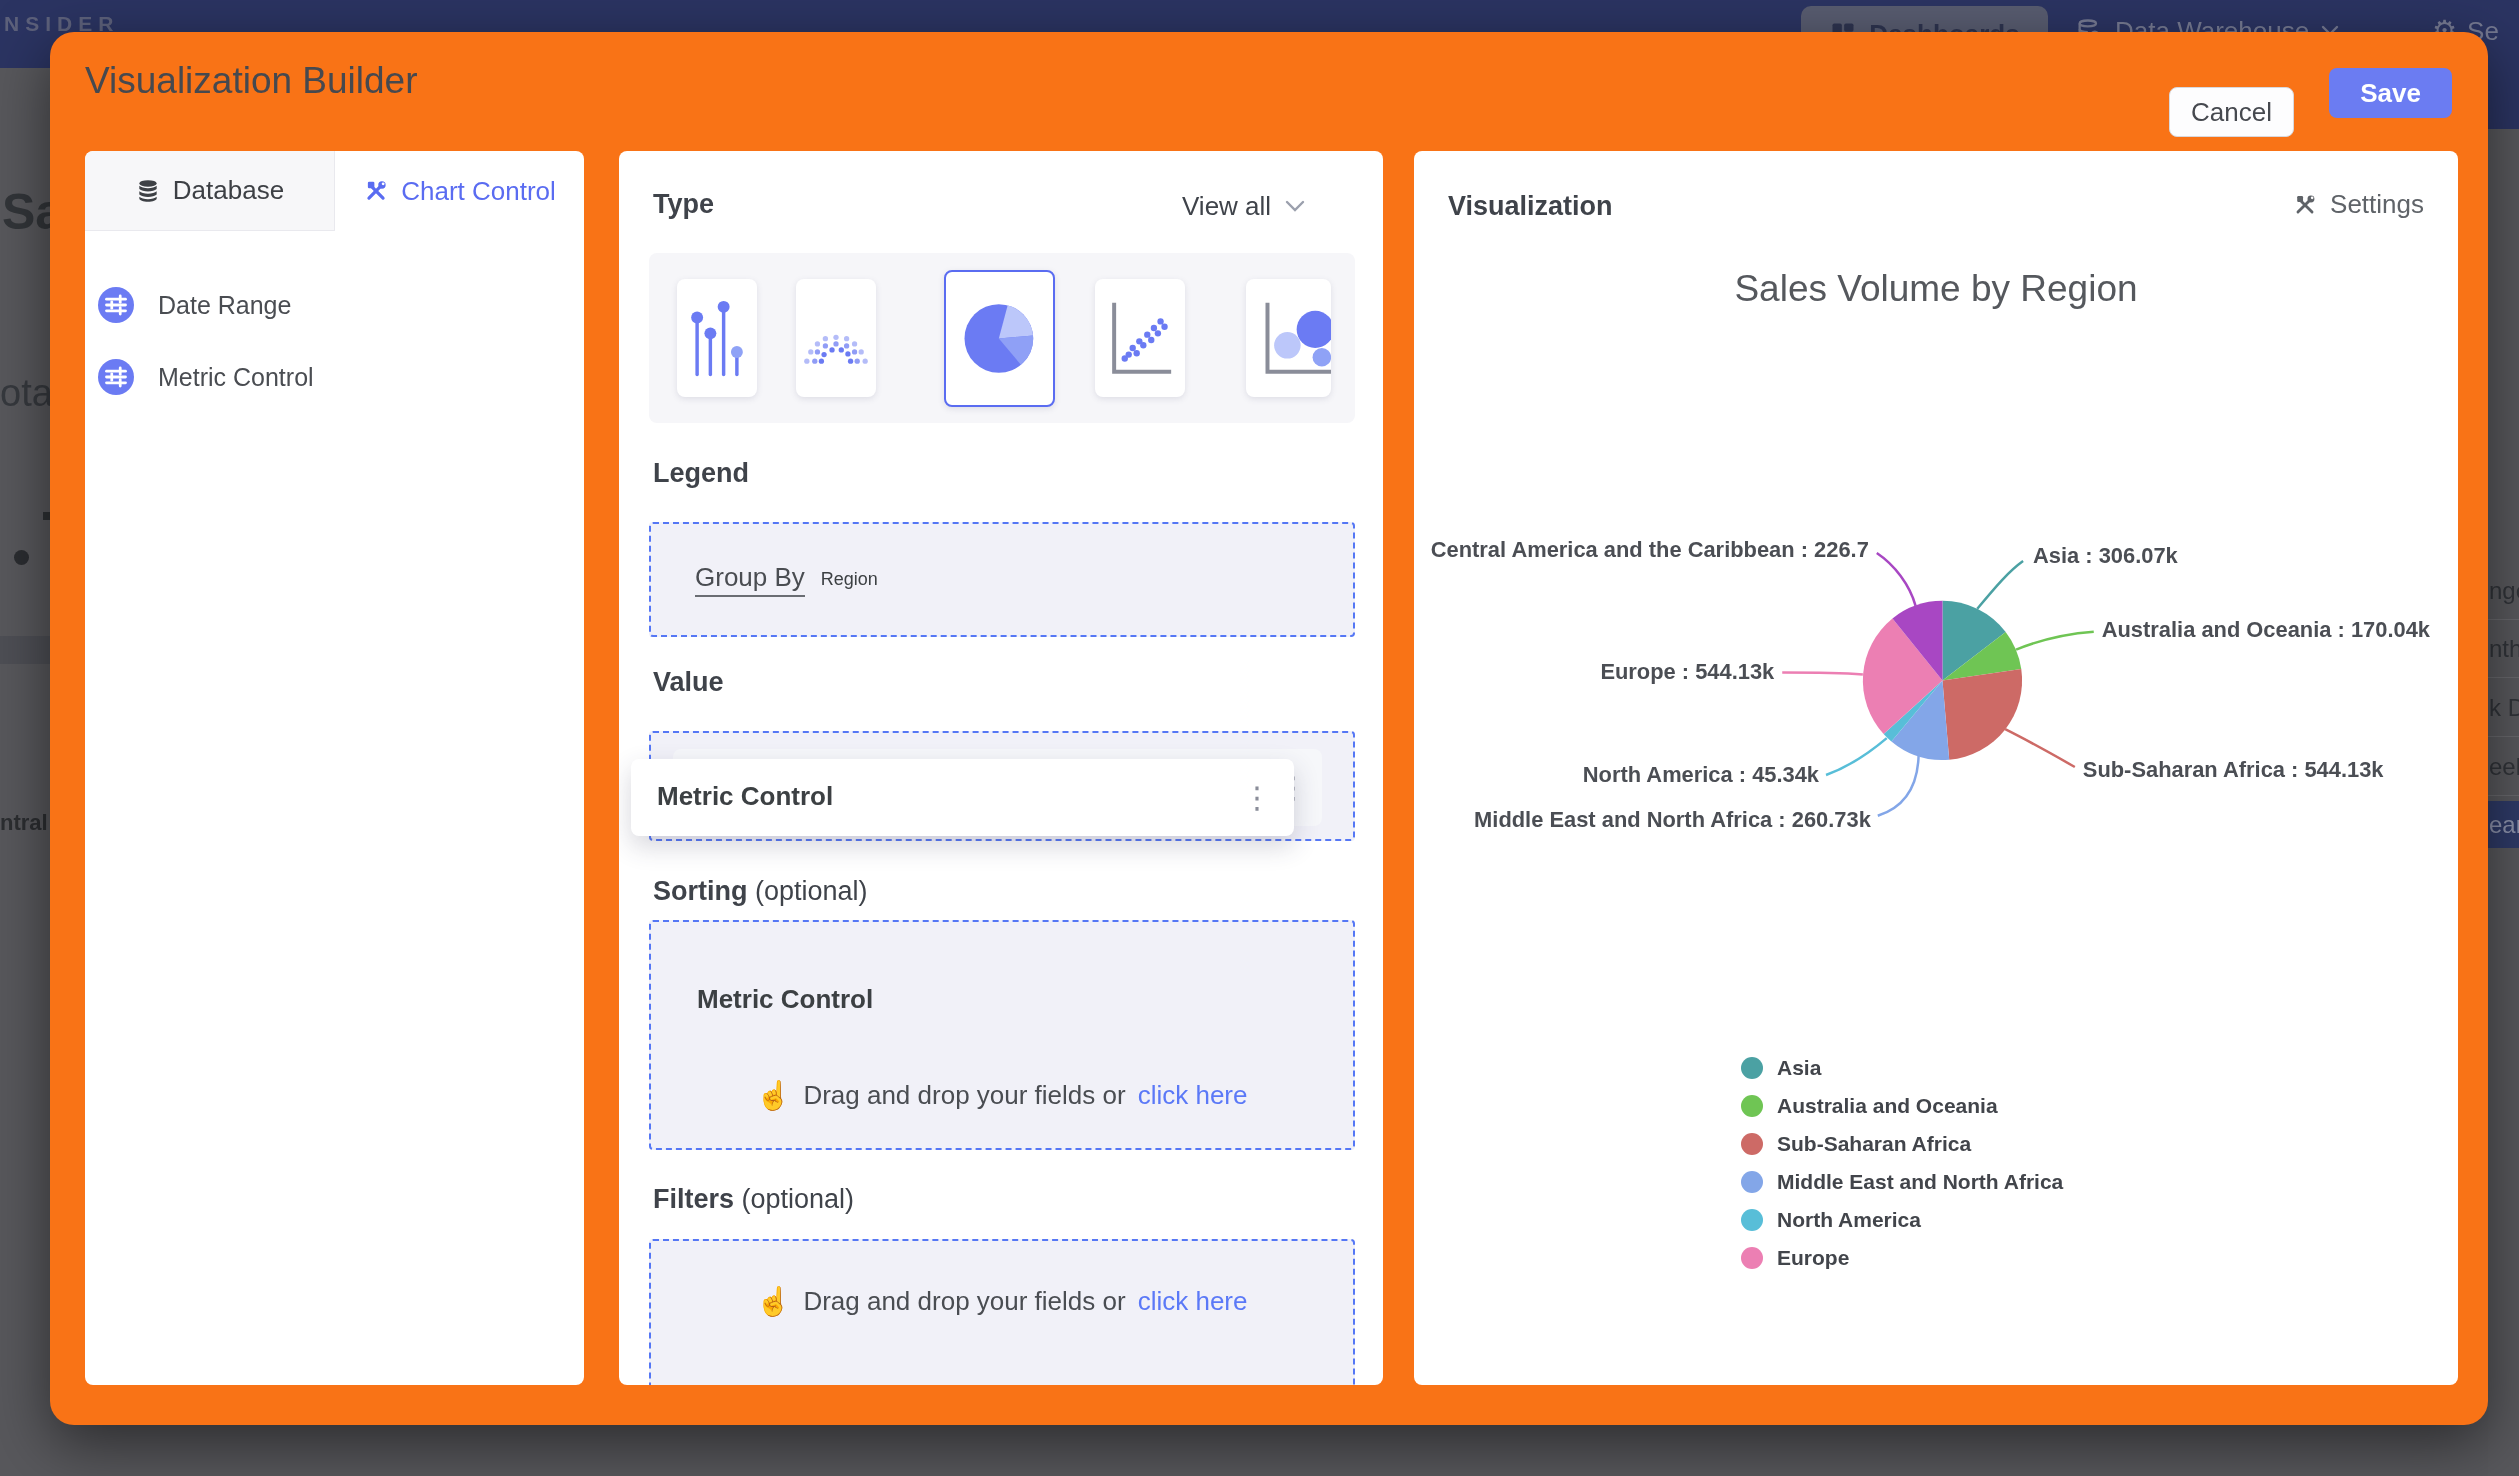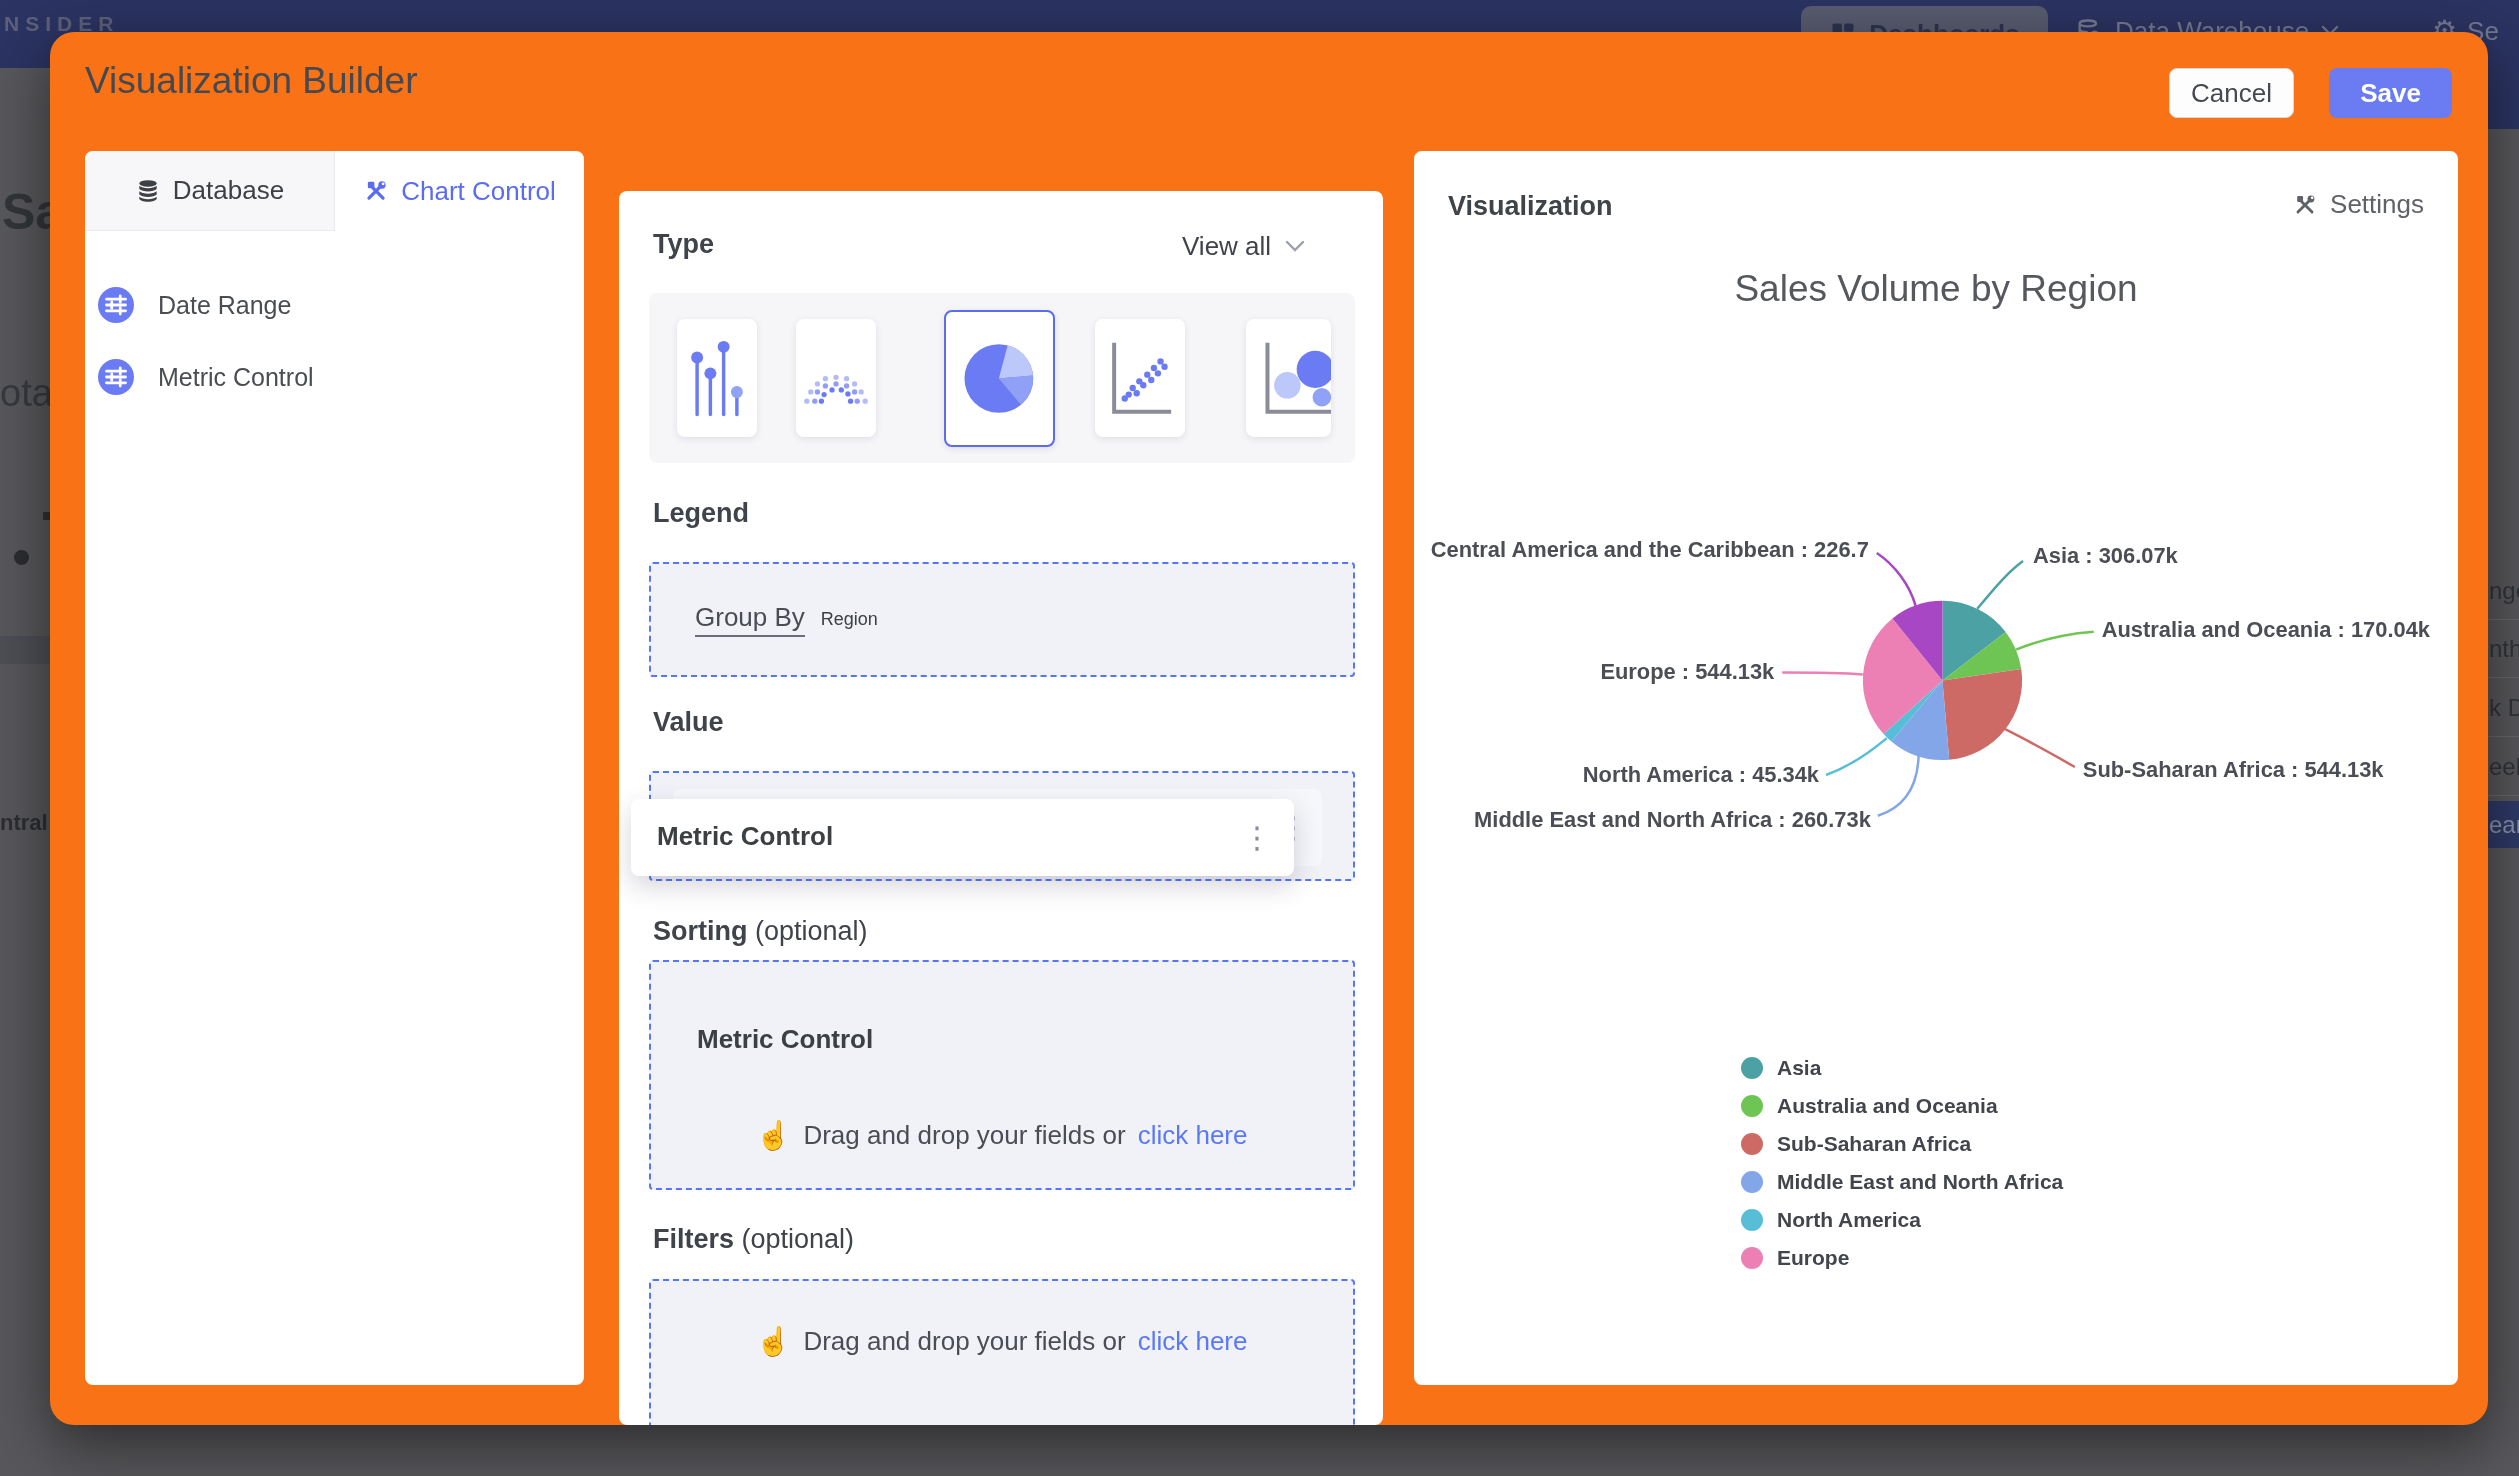--- a/index.html
+++ b/index.html
@@ -29,26 +29,26 @@
   .bgr-item { position:absolute; left:1px; font-size:24px; font-weight:500; color:#303338; white-space:nowrap; }
   .bgr-div { position:absolute; left:0; width:32px; height:1px; background:#68686c; }
   .bgr-sel { position:absolute; left:0; top:672px; width:32px; height:47px; background:#2e3a67; }
   .bgr-sel span { position:absolute; left:1px; top:10px; font-size:24px; font-weight:500; color:#8d93ac; white-space:nowrap; }
 
   
   .modal { position:absolute; left:50px; top:32px; width:2438px; height:1393px; background:#f97316; border-radius:24px;
            box-shadow:0 18px 60px rgba(0,0,0,.5); }
   .modal-title { position:absolute; left:35px; top:28px; font-size:37px; font-weight:500; color:#46494f; }
   .btn { position:absolute; top:36px; height:50px; border-radius:8px; font-size:26px; display:flex; align-items:center; justify-content:center; cursor:pointer; }
-  .btn-cancel { left:2119px; width:125px; background:#fdfdfe; border:1px solid #d8d8dd; color:#46494f; }
+  .btn-cancel { left:2119px; width:125px; background:#fdfdfe; border:1px solid #d8d8dd; color:#46494f;margin-top:19px; }
   .btn-save { left:2279px; width:123px; background:#6b7cf2; color:#ffffff;font-weight:bold; }
 
   .card { position:absolute; top:119px; height:1234px; background:#ffffff; border-radius:8px; overflow:hidden; }
   .card-left { left:35px; width:499px; }
-  .card-mid { left:569px; width:764px;margin-top:40px; }
+  .card-mid { left:569px; width:764px; }
   .card-right { left:1364px; width:1044px; }
 
   
   .tabs { position:absolute; left:0; top:0; width:499px; height:80px; display:flex; }
   .tab { flex:1; display:flex; align-items:center; justify-content:center; gap:12px; font-size:26px; font-weight:500; cursor:pointer; }
   .tab-db { background:#f7f7f9; border-right:1px solid #e9e9ee; border-bottom:1px solid #e9e9ee; color:#3d4045; border-top-left-radius:8px; }
   .tab-cc { color:#5a6cf1; }
   .lp-item { position:absolute; left:13px; display:flex; align-items:center; gap:24px; font-size:25px; color:#4a4d52; cursor:pointer; }
   .eq-circle { width:36px; height:36px; }
 

